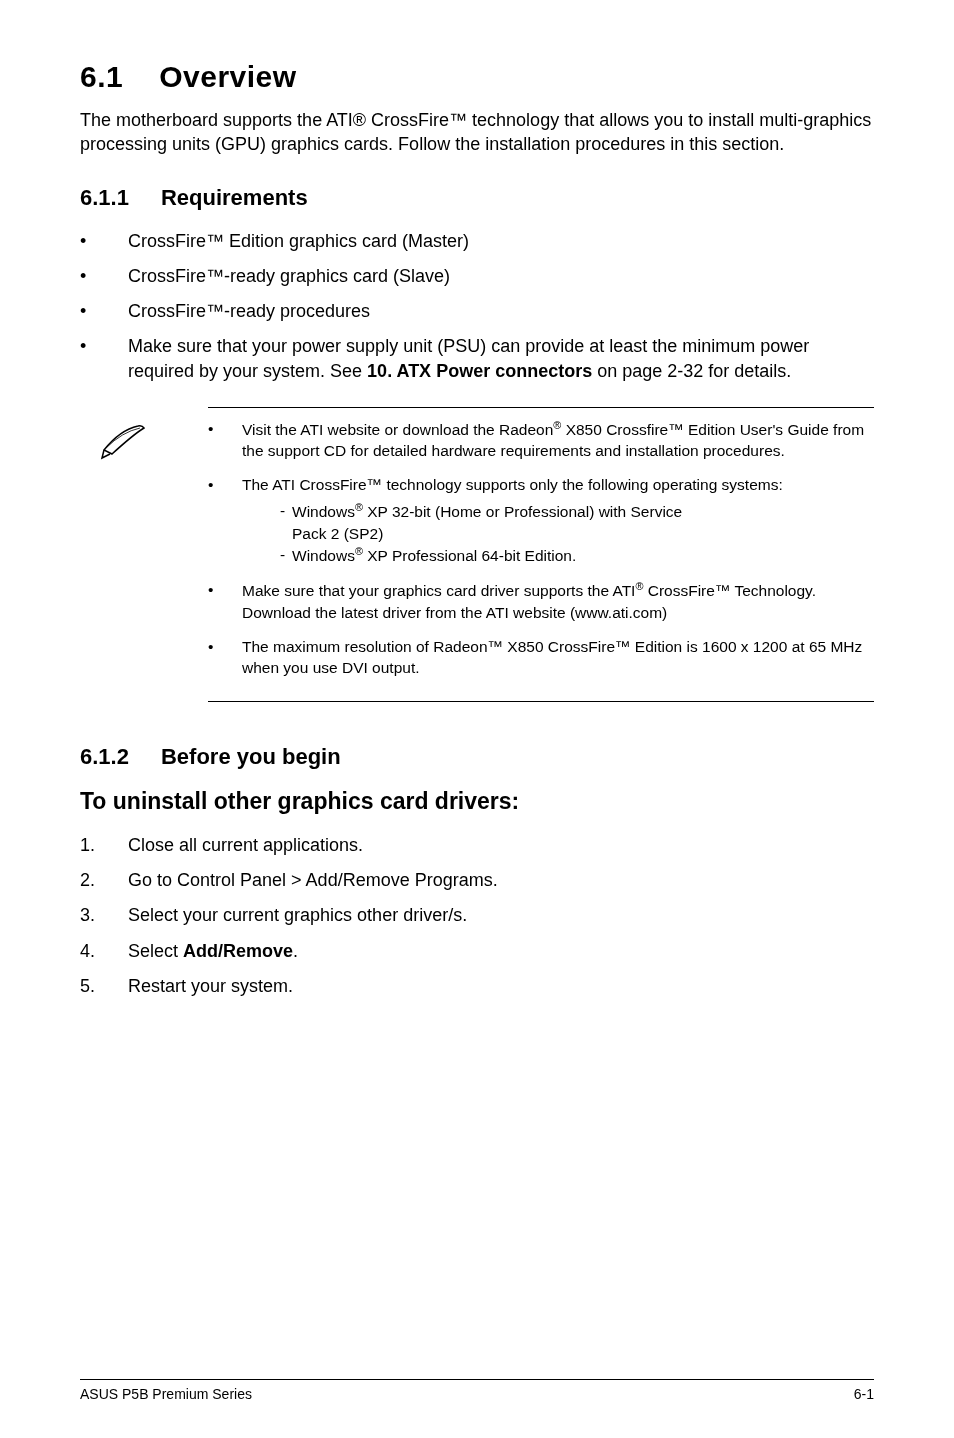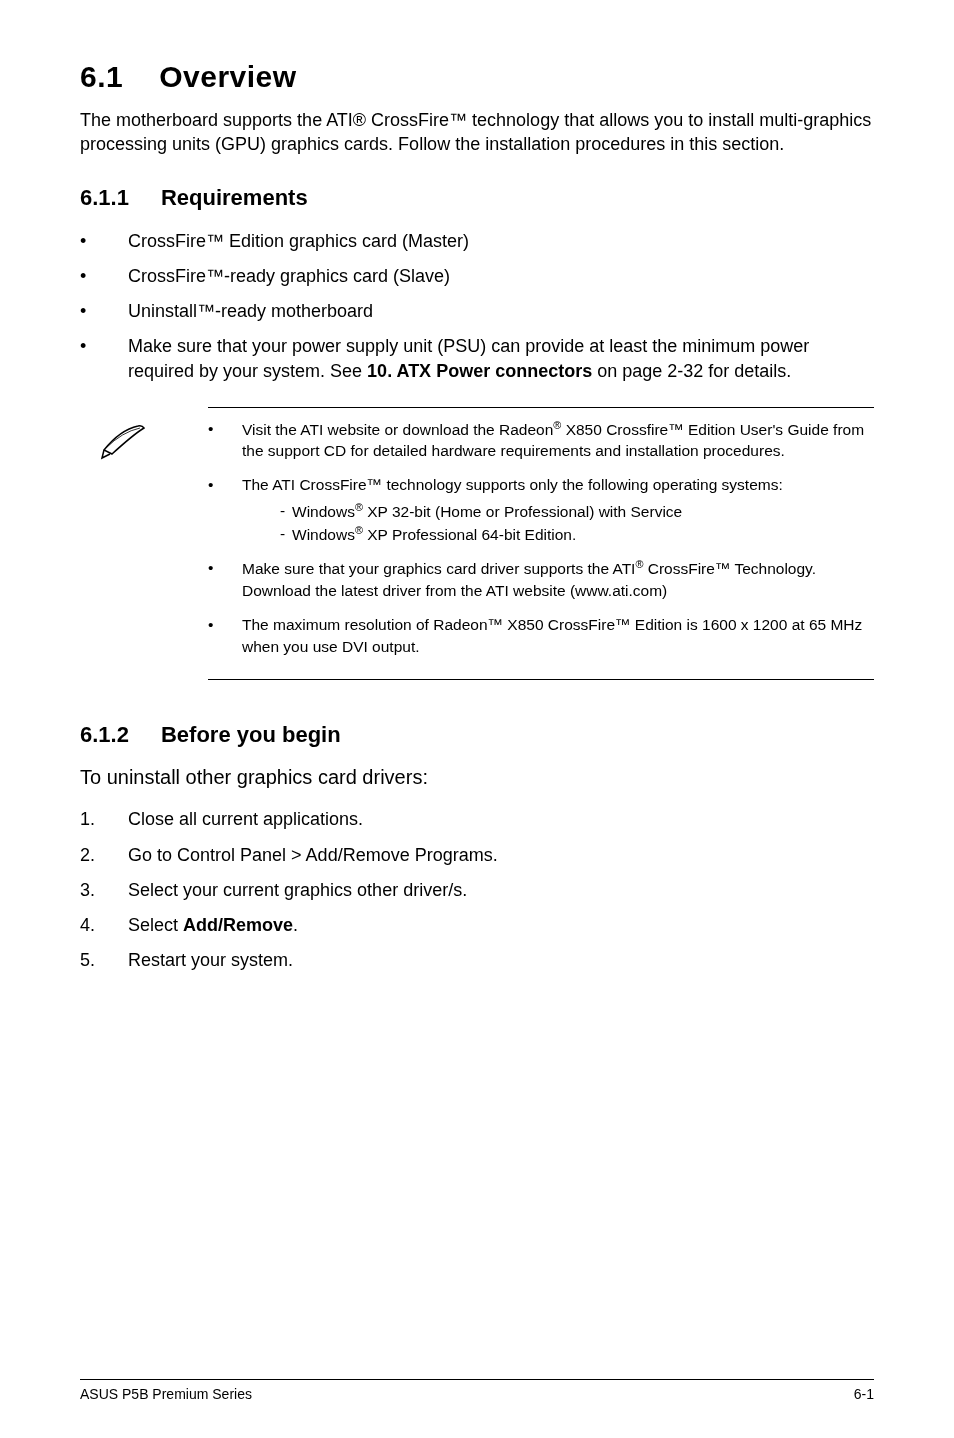--- a/index.html
+++ b/index.html
@@ -129,22 +129,23 @@
   .subnote .subline .dash {
     flex: 0 0 12px;
   }
   .subnote .subline .subtxt { flex: 1; }
   h3.para-head {
     font-size: 19px;
     font-weight: 700;
     margin: 22px 0 10px 0;
   }
   p.plain {
-    font-size: 20px;
+    font-size: 23px;
     margin: 0 0 18px 0;
+    font-weight: bold;
   }
   .footer {
     position: absolute;
     bottom: 36px;
     left: 80px;
     right: 80px;
     border-top: 1px solid #000;
     padding-top: 6px;
     display: flex;
     justify-content: space-between;
@@ -173,21 +174,21 @@
     <li>
         <span class="dot">•</span>
         <span class="txt">CrossFire™ Edition graphics card (Master)</span>
       </li>
     <li>
         <span class="dot">•</span>
         <span class="txt">CrossFire™-ready graphics card (Slave)</span>
       </li>
     <li>
         <span class="dot">•</span>
-        <span class="txt">Uninstall™-ready motherboard</span>
+        <span class="txt">CrossFire™-ready procedures</span>
       </li>
     <li>
         <span class="dot">•</span>
       <span class="txt">
         <span>Make sure that your power supply unit (PSU) can provide at least the minimum power required by your system. See </span><b>10. ATX Power connectors</b><span> on page 2-32 for details.</span>
       </span>
     </li>
   </ul>
 
   <div class="note-block">
@@ -211,20 +212,24 @@
           <li>
             <span class="dot">•</span>
             <span class="txt">
               <span>The ATI CrossFire™ technology supports only the following operating systems:</span>
               <div class="subnote">
                 <div class="subline">
                   <span class="dash">-&nbsp;</span>
                   <span class="subtxt"><span>Windows</span><sup>®</sup><span> XP 32-bit  (Home or Professional) with Service </span></span>
                 </div>
                 <div class="subline">
+                  <span class="dash">&nbsp;&nbsp;</span>
+                  <span class="subtxt">Pack 2 (SP2)</span>
+                </div>
+                <div class="subline">
                   <span class="dash">-&nbsp;</span>
                   <span class="subtxt"><span>Windows</span><sup>®</sup><span> XP Professional 64-bit Edition.</span></span>
                 </div>
               </div>
             </span>
           </li>
           <li>
             <span class="dot">•</span>
             <span class="txt">
               <span>Make sure that your graphics card driver supports the ATI</span><sup>®</sup><span> CrossFire™ Technology. Download the latest driver from the ATI website (www.ati.com)</span>

